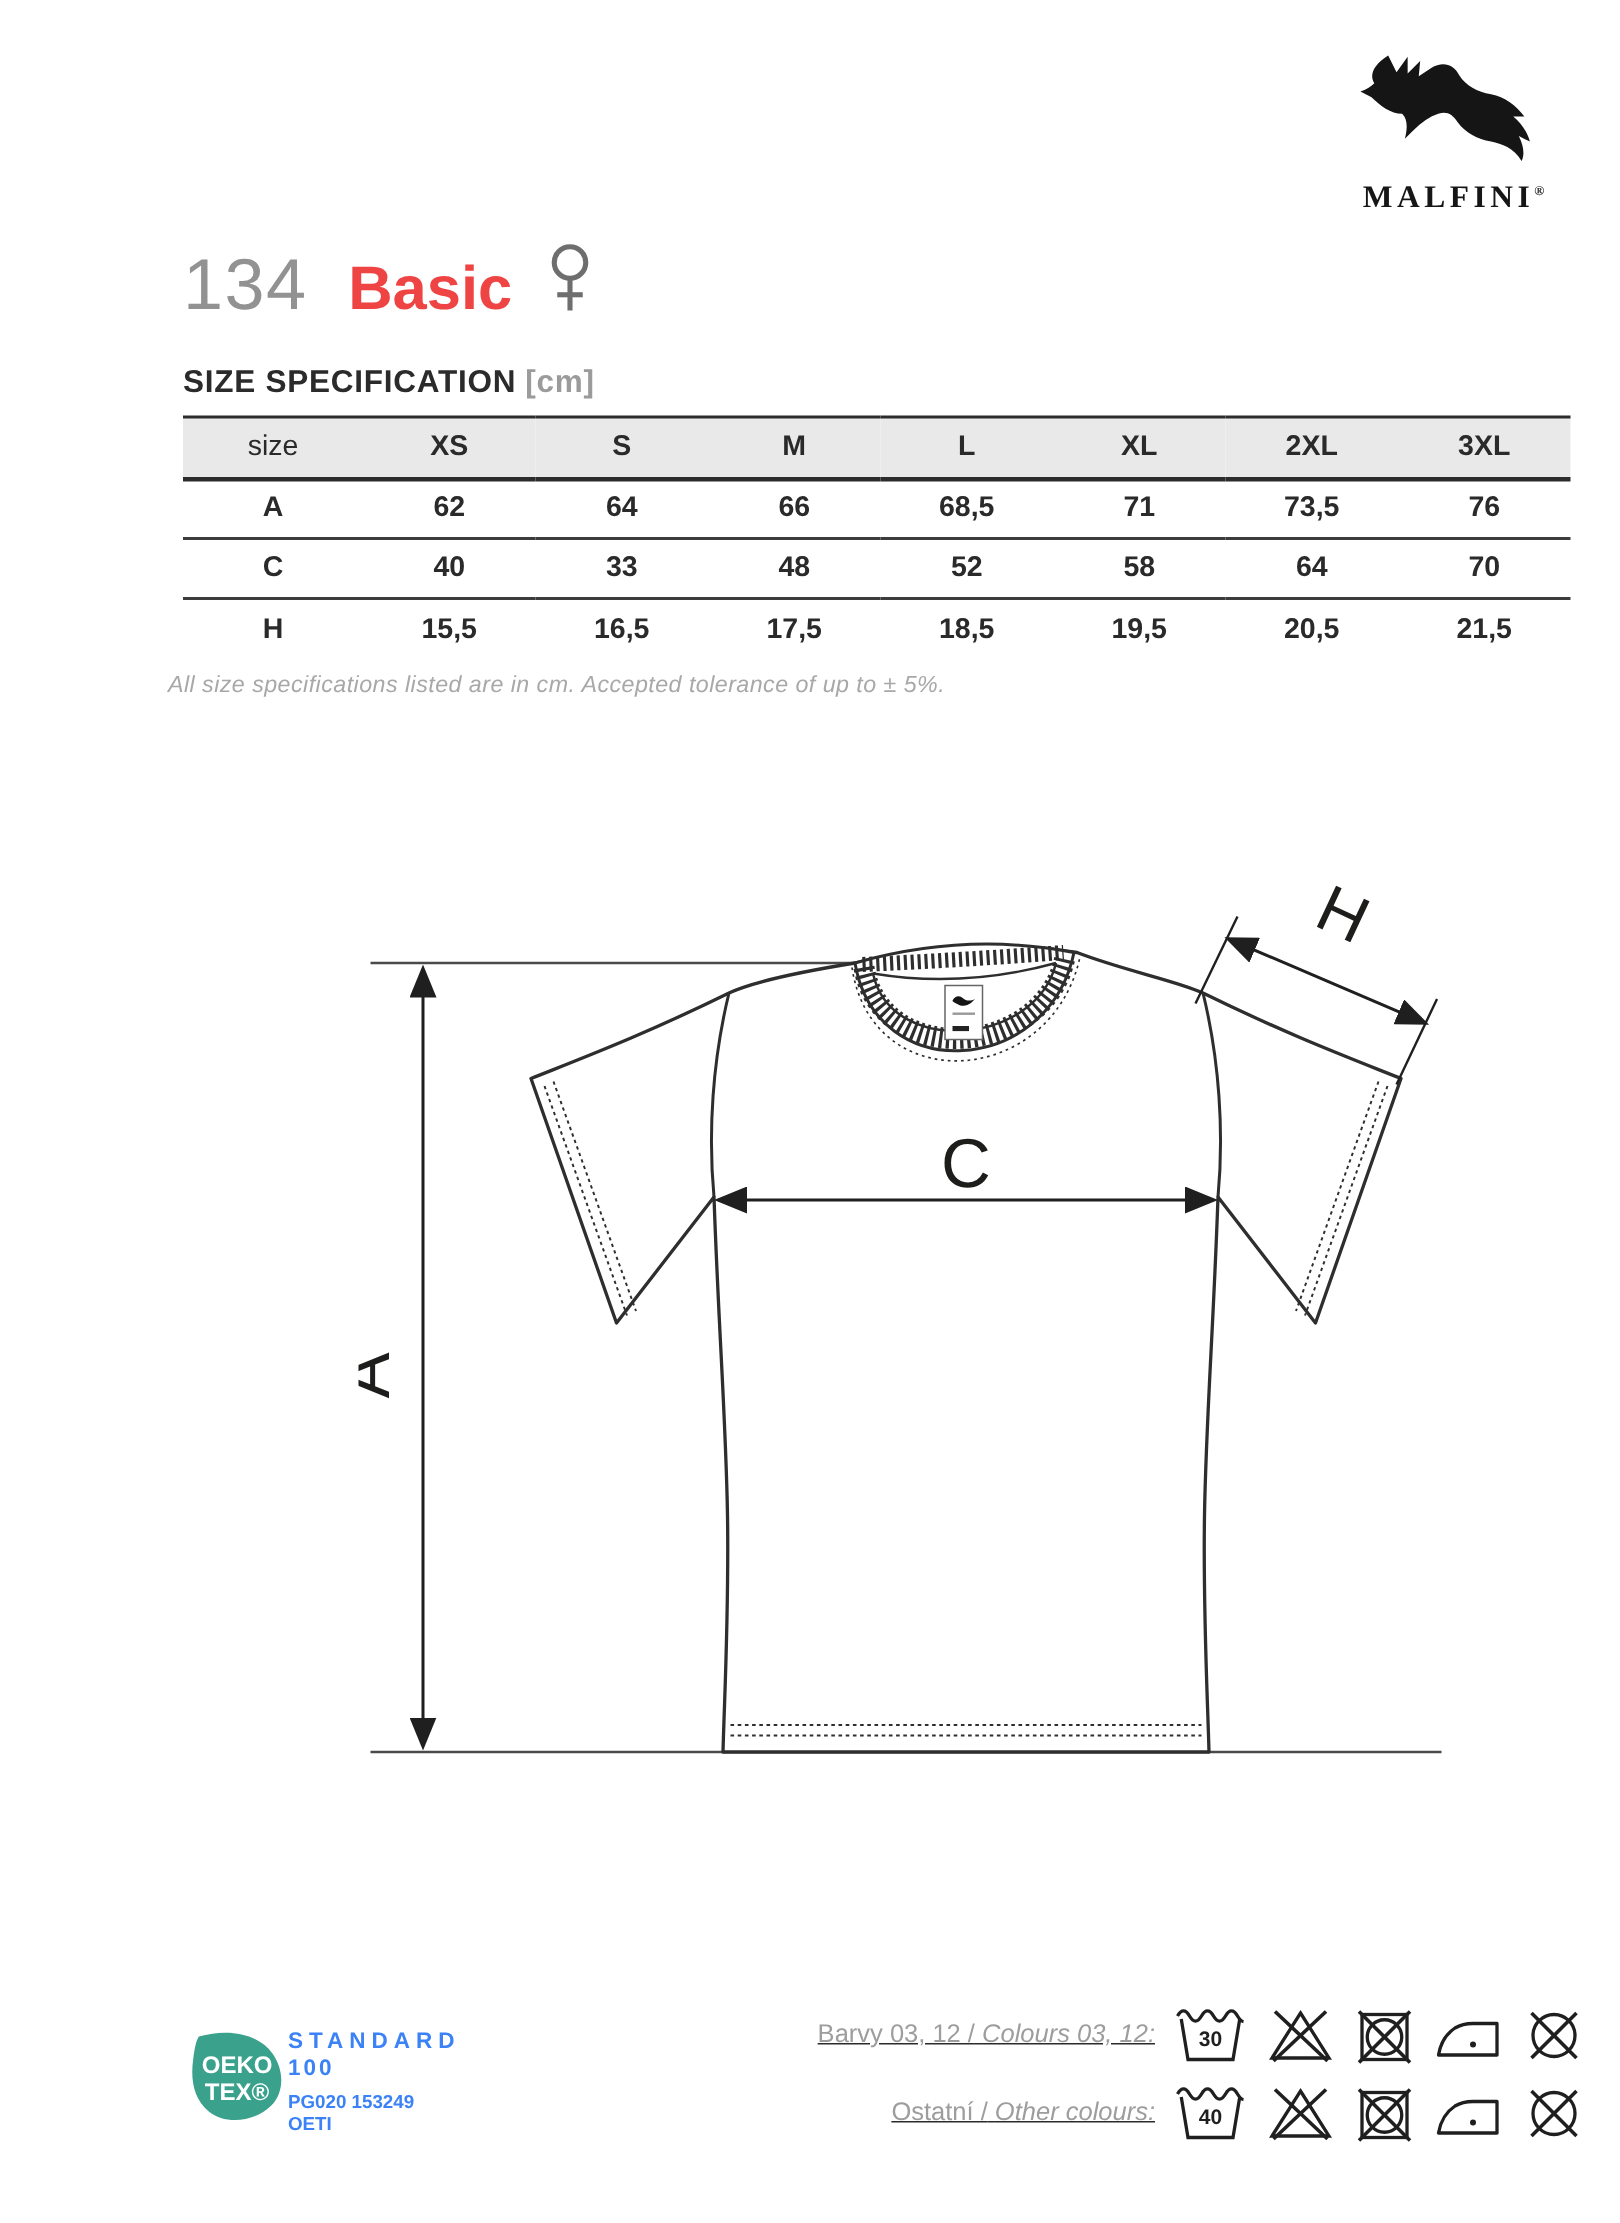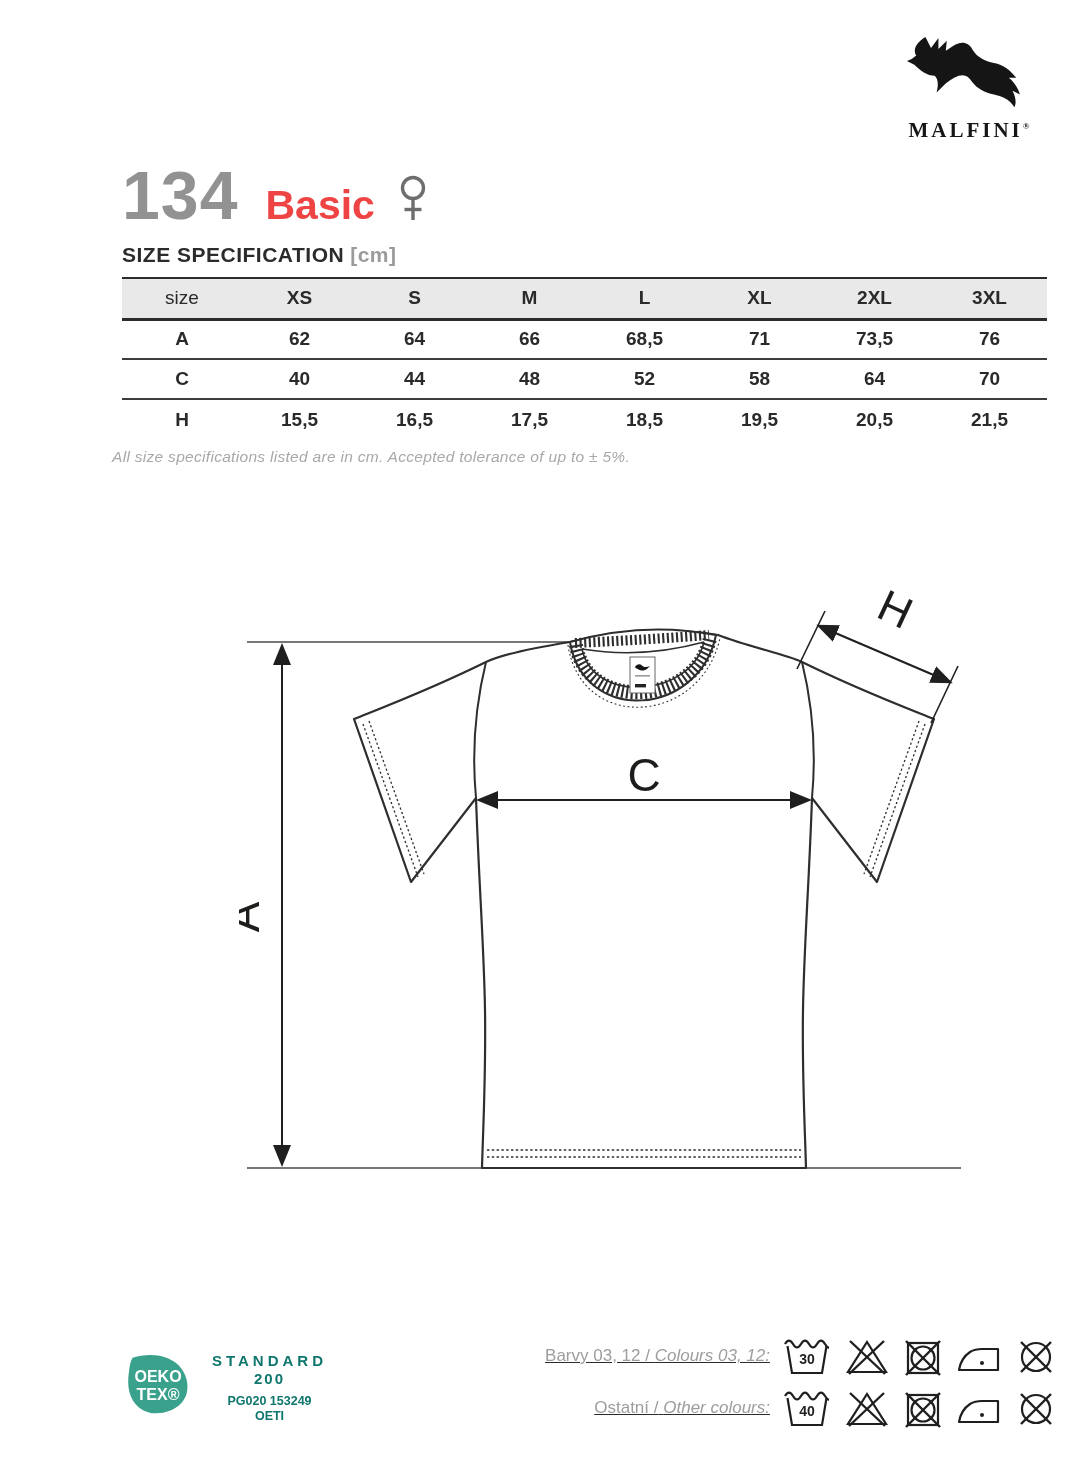--- a/index.html
+++ b/index.html
@@ -8,21 +8,21 @@
   .page { position:relative; width:1080px; height:1482px; background:#fff; overflow:hidden;margin-left:44px; }
 
   
   .brand { position:absolute; right:70px; top:24px; width:170px; text-align:center; }
   .brand-name { margin-top:2px; font-family:"Liberation Serif","DejaVu Serif",serif;
                 font-size:21px; font-weight:700; letter-spacing:3px; color:#161616; }
   .brand-name sup { font-size:9px; letter-spacing:0; }
 
   
   .title-row { position:absolute; left:78px; top:156px; display:flex; align-items:baseline; }
-  .title-num { font-size:68px; font-weight:700; color:#929292; letter-spacing:1px; }
+  .title-num { font-size:48px; font-weight:400; color:#929292; letter-spacing:1px; }
   .title-name { font-size:41px; font-weight:800; color:#ef4444; margin-left:27px; }
   .female-sym { margin-left:20px; transform:translateY(6px); }
 
   
   .section-heading { position:absolute; left:78px; top:243px; font-size:21px; font-weight:700;
                      letter-spacing:.5px; color:#2b2b2b; }
   .section-heading .unit { color:#9b9b9b; font-weight:600; margin-left:6px; }
 
   
   .size-table { position:absolute; left:78px; top:277px; width:925px; border-collapse:collapse;
@@ -39,21 +39,21 @@
   .size-table tbody td { font-weight:600; }
 
   .note { position:absolute; left:68px; top:448px; font-size:15.5px; font-style:italic;
           color:#a8a8a8; letter-spacing:.3px; }
 
   
   .diagram-wrap { position:absolute; left:195px; top:585px; width:730px; height:610px; }
 
   
   .oeko-badge { position:absolute; left:82px; top:1350px; }
-  .oeko-text { position:absolute; left:158px; top:1352px; width:135px; text-align:center; color:#0f766e; }
+  .oeko-text { position:absolute; left:148px; top:1352px; width:135px; text-align:left; color:#3b82f6; }
   .oeko-text .std { font-size:15px; font-weight:700; letter-spacing:4px; }
   .oeko-text .hundred { font-size:15px; font-weight:700; letter-spacing:2px; margin-top:1px; }
   .oeko-text .code { font-size:12.5px; font-weight:700; margin-top:7px; }
   .oeko-text .inst { font-size:12.5px; font-weight:700; margin-top:1px; }
 
   .care-row { position:absolute; right:66px; display:flex; align-items:center; justify-content:flex-end;text-decoration:underline; }
   .care-row.r1 { top:1334px; }
   .care-row.r2 { top:1386px; }
   .care-label { font-size:17px; color:#9d9d9d; margin-right:12px; white-space:nowrap; }
   .care-label em { font-style:italic; }
@@ -122,21 +122,21 @@
         <td>64</td>
         <td>66</td>
         <td>68,5</td>
         <td>71</td>
         <td>73,5</td>
         <td>76</td>
       </tr>
       <tr>
         <th>C</th>
         <td>40</td>
-        <td>44</td>
+        <td>33</td>
         <td>48</td>
         <td>52</td>
         <td>58</td>
         <td>64</td>
         <td>70</td>
       </tr>
       <tr>
         <th>H</th>
         <td>15,5</td>
         <td>16,5</td>
@@ -214,21 +214,21 @@
     </svg>
   </div>
 
   <svg class="oeko-badge" width="66" height="70" viewBox="0 0 70 72">
     <path d="M7,7 C28,1 49,5 59,19 C67,30 68,46 58,56 C47,67 26,70 14,60 C3,51 1,37 3,23 C4,15 5,10 7,7 Z" fill="#3aa18d"></path>
     <text x="34" y="33" font-size="17" font-weight="bold" fill="#ffffff" text-anchor="middle" font-family="Liberation Sans, DejaVu Sans, sans-serif">OEKO</text>
     <text x="34" y="52" font-size="17" font-weight="bold" fill="#ffffff" text-anchor="middle" font-family="Liberation Sans, DejaVu Sans, sans-serif">TEX®</text>
   </svg>
   <div class="oeko-text">
     <div class="std">STANDARD</div>
-    <div class="hundred">200</div>
+    <div class="hundred">100</div>
     <div class="code">PG020 153249</div>
     <div class="inst">OETI</div>
   </div>
 
   <div class="care-row r1">
     <div class="care-label">
       <span>Barvy 03, 12 /</span>
       <em>Colours 03, 12:</em>
     </div>
     <div class="care-icons">

